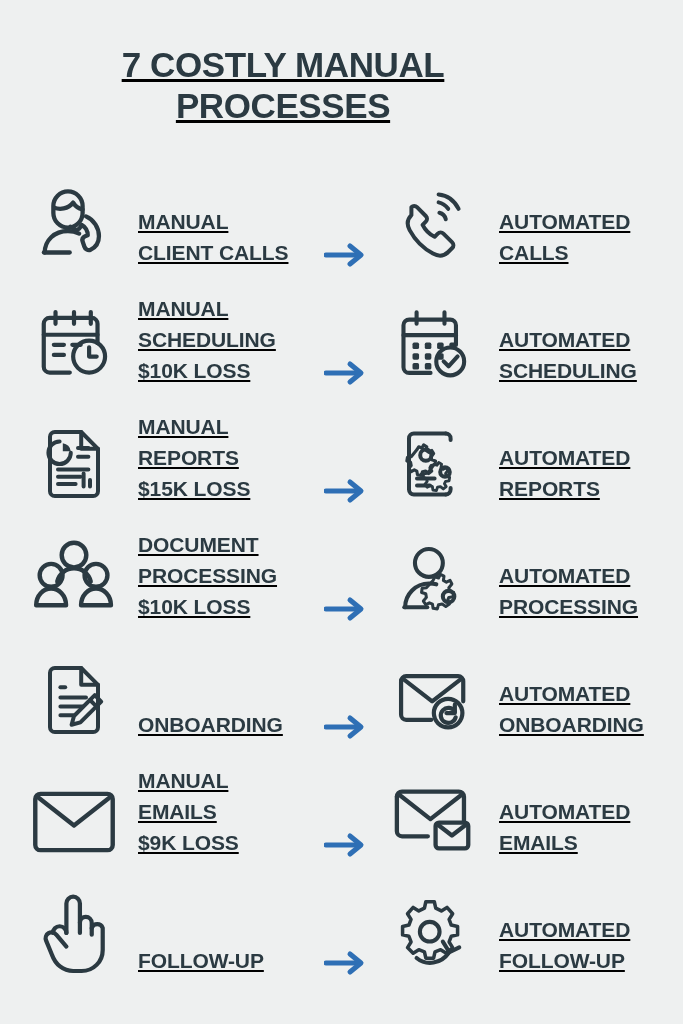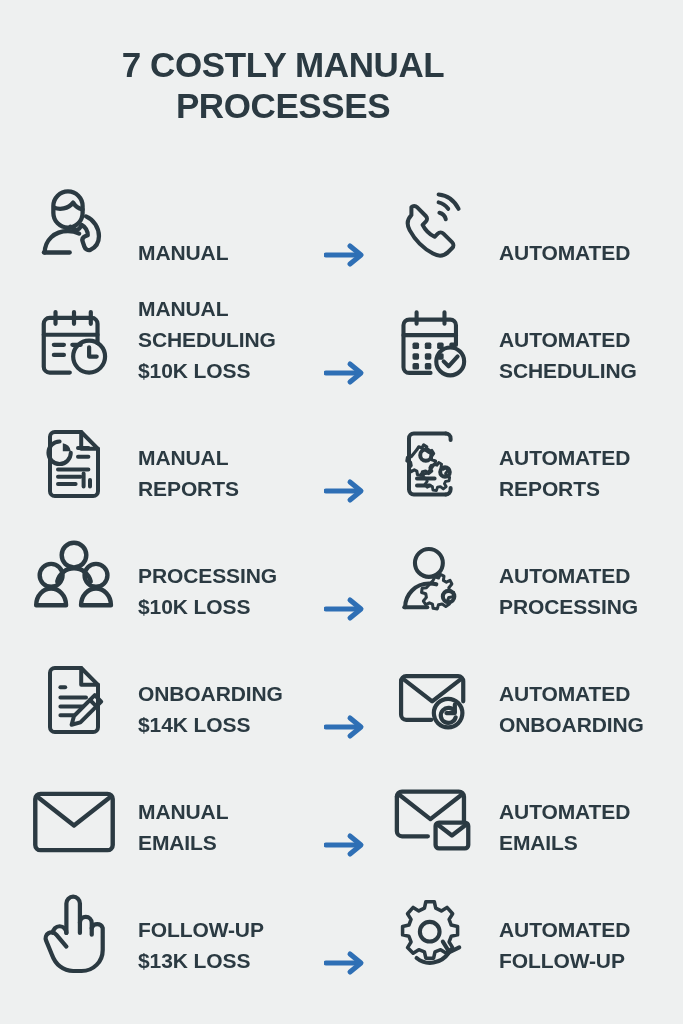--- a/index.html
+++ b/index.html
@@ -11,20 +11,21 @@
     font-family: "Liberation Sans", sans-serif;
     overflow: hidden;
   }
 
   .poster {
     position: relative;
     width: 566px;
     height: 1024px;
     background: #eef0f0;
     padding: 0;
+    text-decoration: underline;
   }
 
   
   .title-block {
     padding: 44px 36px 10px 36px;
     text-align: center;
   }
   .title-line {
     display: block;
     font-size: 35px;
@@ -126,20 +127,21 @@
             <path d="M26 28a17 17 0 0 1 34 0v8a17 17 0 0 1-34 0z"></path>
             <path d="M27 30c6 2 16 2 22-6 3 5 7 7 11 8"></path>
             <path d="M16 82c0-14 11-25 27-25 5 0 9 1 13 3"></path>
             <path d="M15 82h30"></path>
             <path d="M64 40c9 4 15 13 15 23 0 7-4 13-10 16-3 1-6-1-7-4l-2-6c-1-3 1-5 3-6l3-1c0-5-3-10-7-12l-2 3c-1 2-4 3-6 2l-5-3"></path>
           </g>
         </svg>
       </div>
       <div class="label-left">
         <span class="ln">MANUAL</span>
+        <span class="ln">CLIENT CALLS</span>
       </div>
       <div class="arrow-cell">
         <svg width="44" height="26" viewBox="0 0 44 26">
           <g fill="none" stroke="#2e6fb5" stroke-width="5" stroke-linecap="round" stroke-linejoin="round">
             <path d="M2 13h33"></path>
               <path d="M26 4l11 9-11 9"></path>
           </g>
         </svg>
       </div>
       <div class="icon-cell-right">
@@ -147,20 +149,21 @@
           <g class="ic">
             <path d="M23 34c-5 5-6 12-2 19 7 13 16 22 29 29 7 4 14 3 19-2l5-5c2-2 2-5 0-7l-11-11c-2-2-5-2-7 0l-4 4c-6-3-12-9-15-15l4-4c2-2 2-5 0-7L30 24c-2-2-5-2-7 0z"></path>
             <path d="M57 18c5 1 9 4 12 8"></path>
             <path d="M58 31c4 1 7 4 8 8"></path>
             <path d="M57 8c11 1 20 8 25 18"></path>
           </g>
         </svg>
       </div>
       <div class="label-right">
         <span class="ln">AUTOMATED</span>
+        <span class="ln">CALLS</span>
       </div>
     </div>
 
     <div class="row">
       <div class="icon-cell">
         <svg width="84" height="84" viewBox="0 0 100 100">
           <g class="ic">
             <path d="M14 26a7 7 0 0 1 7-7h50a7 7 0 0 1 7 7v13H14z"></path>
             <path d="M14 39v38a7 7 0 0 0 7 7h24"></path>
             <path d="M78 39v10"></path>
@@ -225,20 +228,21 @@
             <path d="M36 24a12 12 0 0 1 10 10h-10z" fill="#2b3a42" stroke="none"></path>
             <path d="M55 30h13M55 41h13"></path>
             <path d="M30 57h38M30 66h28M30 75h22"></path>
             <path d="M62 78V62M70 78V70"></path>
           </g>
         </svg>
       </div>
       <div class="label-left">
         <span class="ln">MANUAL</span>
         <span class="ln">REPORTS</span>
+        <span class="ln">$15K LOSS</span>
       </div>
       <div class="arrow-cell">
         <svg width="44" height="26" viewBox="0 0 44 26">
           <g fill="none" stroke="#2e6fb5" stroke-width="5" stroke-linecap="round" stroke-linejoin="round">
             <path d="M2 13h33"></path>
               <path d="M26 4l11 9-11 9"></path>
           </g>
         </svg>
       </div>
       <div class="icon-cell-right">
@@ -268,20 +272,21 @@
             <circle cx="50" cy="24" r="14"></circle>
             <path d="M31 54c2-9 10-15 19-15s17 6 19 15"></path>
             <circle cx="24" cy="47" r="13"></circle>
             <path d="M7 81c0-11 8-19 17-19s17 8 17 19z"></path>
             <circle cx="75" cy="47" r="13"></circle>
             <path d="M58 81c0-11 8-19 17-19s17 8 17 19z"></path>
           </g>
         </svg>
       </div>
       <div class="label-left">
+        <span class="ln">DOCUMENT</span>
         <span class="ln">PROCESSING</span>
         <span class="ln">$10K LOSS</span>
       </div>
       <div class="arrow-cell">
         <svg width="44" height="26" viewBox="0 0 44 26">
           <g fill="none" stroke="#2e6fb5" stroke-width="5" stroke-linecap="round" stroke-linejoin="round">
             <path d="M2 13h33"></path>
               <path d="M26 4l11 9-11 9"></path>
           </g>
         </svg>
@@ -311,21 +316,20 @@
             <path d="M59 10v21h21"></path>
             <path d="M33 34h6"></path>
             <path d="M33 47h32M33 58h28M33 69h16"></path>
             <path d="M76 44l8 8-26 26-11 3 3-11z"></path>
             <path d="M70 50l8 8"></path>
           </g>
         </svg>
       </div>
       <div class="label-left">
         <span class="ln">ONBOARDING</span>
-        <span class="ln">$14K LOSS</span>
       </div>
       <div class="arrow-cell">
         <svg width="44" height="26" viewBox="0 0 44 26">
           <g fill="none" stroke="#2e6fb5" stroke-width="5" stroke-linecap="round" stroke-linejoin="round">
             <path d="M2 13h33"></path>
               <path d="M26 4l11 9-11 9"></path>
           </g>
         </svg>
       </div>
       <div class="icon-cell-right">
@@ -351,20 +355,21 @@
         <svg width="88" height="72" viewBox="0 0 100 76">
           <g class="ic">
             <rect x="6" y="6" width="88" height="64" rx="6"></rect>
             <path d="M8 9l42 33L92 9"></path>
           </g>
         </svg>
       </div>
       <div class="label-left">
         <span class="ln">MANUAL</span>
         <span class="ln">EMAILS</span>
+        <span class="ln">$9K LOSS</span>
       </div>
       <div class="arrow-cell">
         <svg width="44" height="26" viewBox="0 0 44 26">
           <g fill="none" stroke="#2e6fb5" stroke-width="5" stroke-linecap="round" stroke-linejoin="round">
             <path d="M2 13h33"></path>
               <path d="M26 4l11 9-11 9"></path>
           </g>
         </svg>
       </div>
       <div class="icon-cell-right">
@@ -390,21 +395,20 @@
           <g class="ic">
             <path d="M36 50V15a8 8 0 0 1 16 0v35"></path>
             <path d="M52 38a7 7 0 0 1 14 0v14"></path>
             <path d="M66 44a7 7 0 0 1 13 0v26c0 14-11 25-25 25H44c-12 0-21-8-25-19l-7-17a7 7 0 0 1 12-7l12 14"></path>
             <path d="M36 50a8 8 0 0 0-16 0"></path>
           </g>
         </svg>
       </div>
       <div class="label-left">
         <span class="ln">FOLLOW-UP</span>
-        <span class="ln">$13K LOSS</span>
       </div>
       <div class="arrow-cell">
         <svg width="44" height="26" viewBox="0 0 44 26">
           <g fill="none" stroke="#2e6fb5" stroke-width="5" stroke-linecap="round" stroke-linejoin="round">
             <path d="M2 13h33"></path>
               <path d="M26 4l11 9-11 9"></path>
           </g>
         </svg>
       </div>
       <div class="icon-cell-right">

